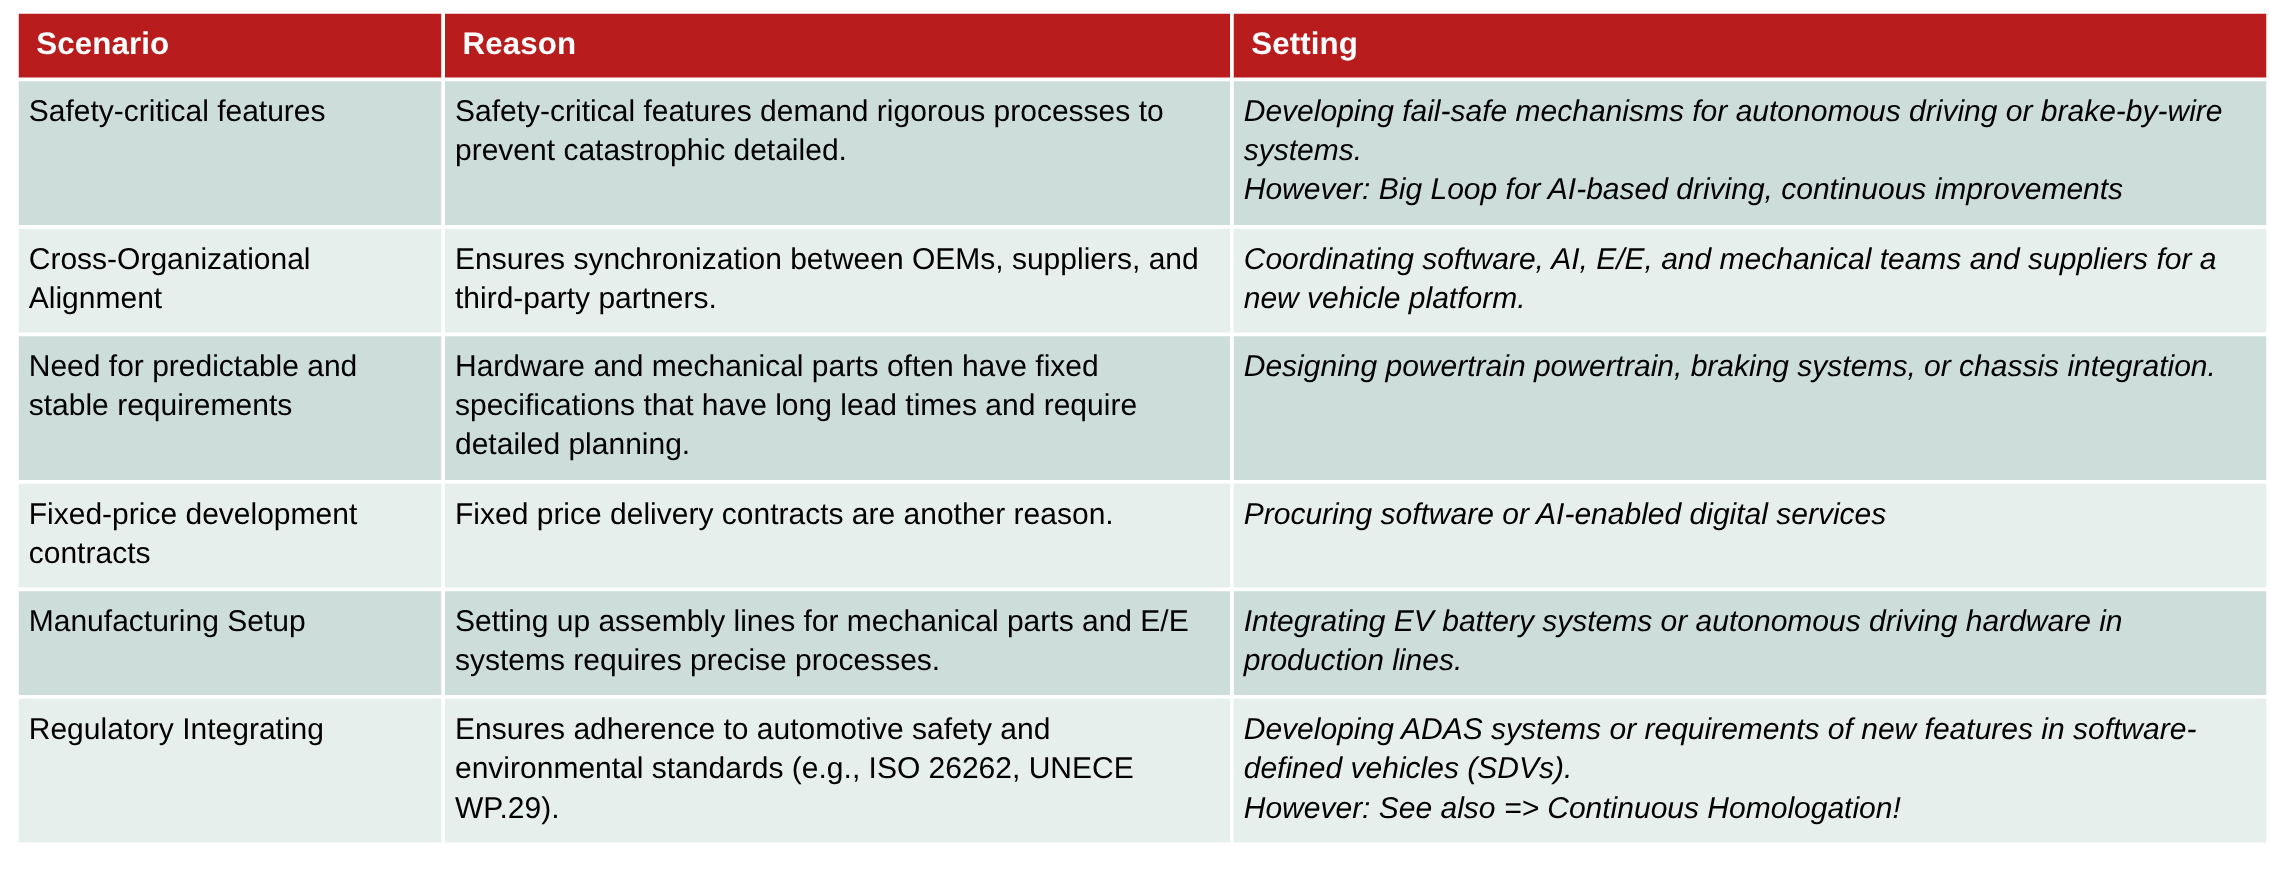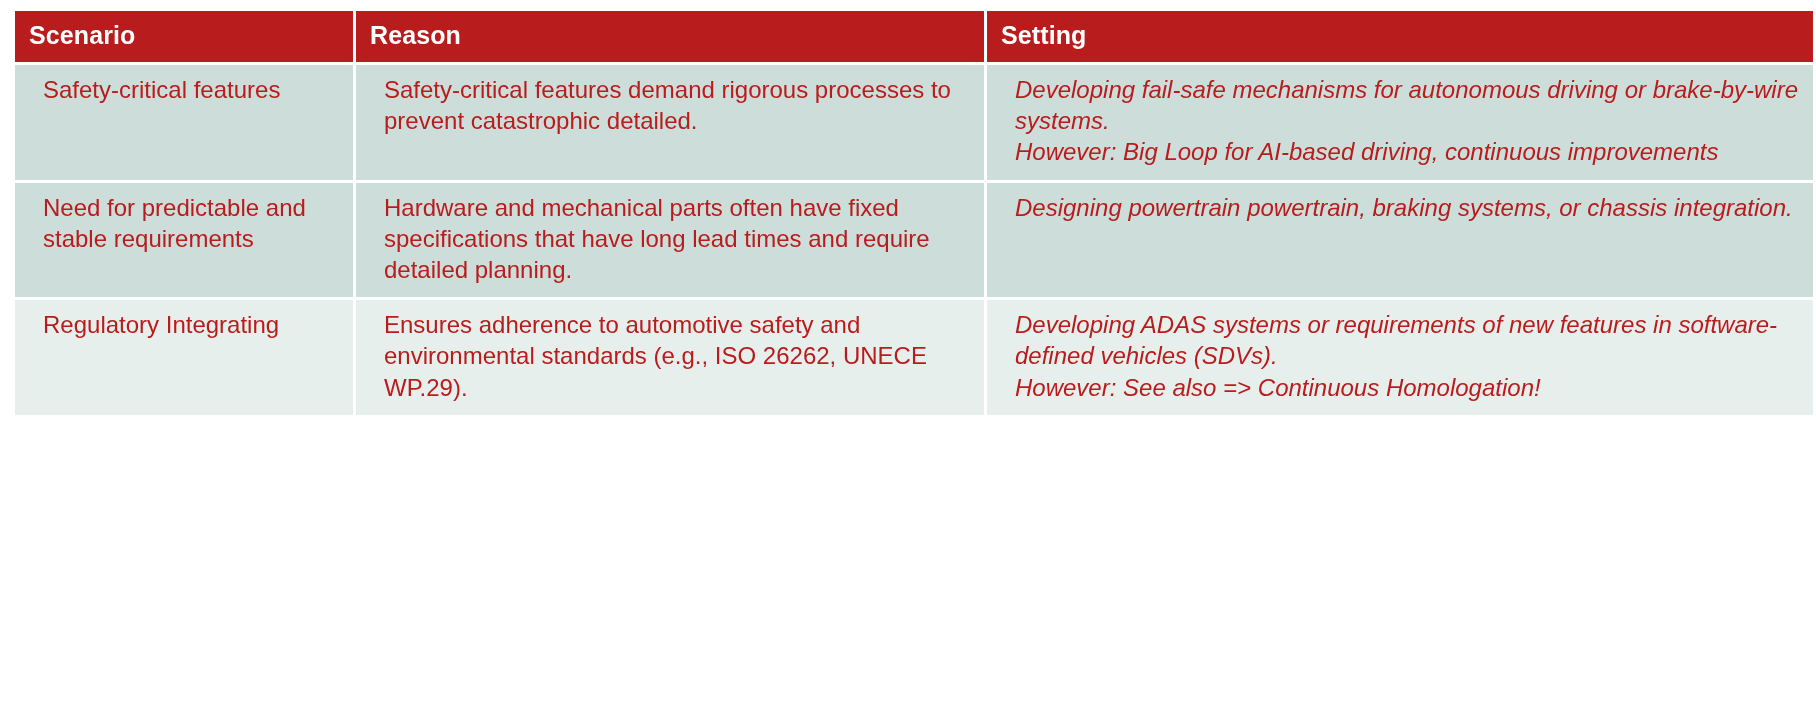--- a/index.html
+++ b/index.html
@@ -29,22 +29,22 @@
     color: #ffffff;
     font-size: 25px;
     font-weight: bold;
     text-align: left;
     padding: 10px 14px 12px 14px;
     vertical-align: top;
     letter-spacing: 0.1px;
   }
   tbody td {
     font-size: 24px;
-    color: #b91c1c;
-    padding: 9px 14px 12px 28px;
+    color: #000000;
+    padding: 9px 14px 12px 8px;
     vertical-align: top;
     line-height: 1.30;
     font-weight: normal;
   }
   tbody tr.band-a td { background: #cdddda; }
   tbody tr.band-b td { background: #e7efed; }
 
   col.c1 { width: 338px; }
   col.c2 { width: 628px; }
   col.c3 { width: 826px; }
@@ -70,25 +70,46 @@
     </thead>
     <tbody>
       <tr class="band-a">
         <td>Safety-critical features</td>
         <td>Safety-critical features demand rigorous processes to prevent catastrophic detailed.</td>
         <td>
           <span class="cell-line">Developing fail-safe mechanisms for autonomous driving or brake-by-wire systems.</span>
           <span class="cell-line">However: Big Loop for AI-based driving, continuous improvements</span>
         </td>
       </tr>
+      <tr class="band-b">
+        <td>Cross-Organizational Alignment</td>
+        <td>Ensures synchronization between OEMs, suppliers, and third-party partners.</td>
+        <td>
+          <span class="cell-line">Coordinating software, AI, E/E, and mechanical teams and suppliers for a new vehicle platform.</span>
+        </td>
+      </tr>
       <tr class="band-a">
         <td>Need for predictable and stable requirements</td>
         <td>Hardware and mechanical parts often have fixed specifications that have long lead times and require detailed planning.</td>
         <td>
           <span class="cell-line">Designing powertrain powertrain, braking systems, or chassis integration.</span>
+        </td>
+      </tr>
+      <tr class="band-b">
+        <td>Fixed-price development contracts</td>
+        <td>Fixed price delivery contracts are another reason.</td>
+        <td>
+          <span class="cell-line">Procuring software or AI-enabled digital services</span>
+        </td>
+      </tr>
+      <tr class="band-a">
+        <td>Manufacturing Setup</td>
+        <td>Setting up assembly lines for mechanical parts and E/E systems requires precise processes.</td>
+        <td>
+          <span class="cell-line">Integrating EV battery systems or autonomous driving hardware in production lines.</span>
         </td>
       </tr>
       <tr class="band-b">
         <td>Regulatory Integrating</td>
         <td>Ensures adherence to automotive safety and environmental standards (e.g., ISO 26262, UNECE WP.29).</td>
         <td>
           <span class="cell-line">Developing ADAS systems or requirements of new features in software-defined vehicles (SDVs).</span>
           <span class="cell-line">However: See also =&gt; Continuous Homologation!</span>
         </td>
       </tr>

